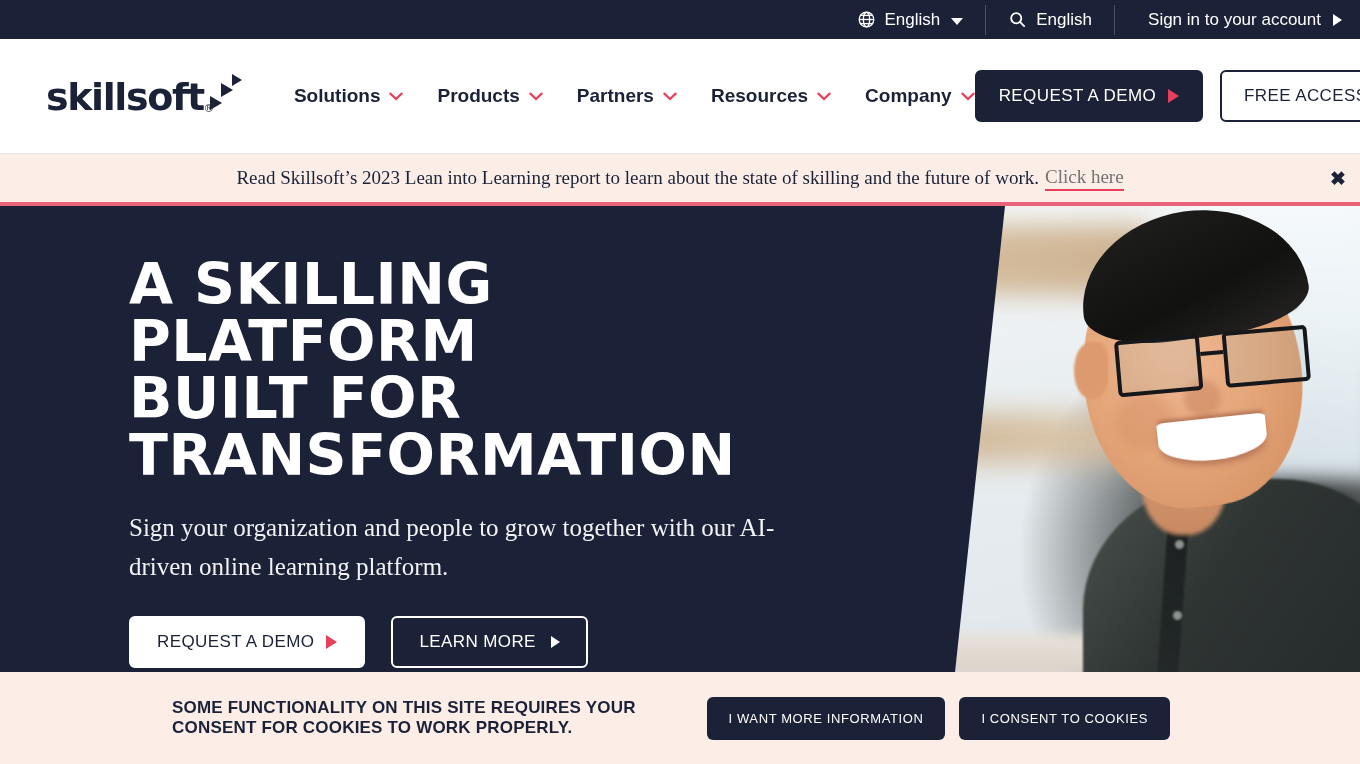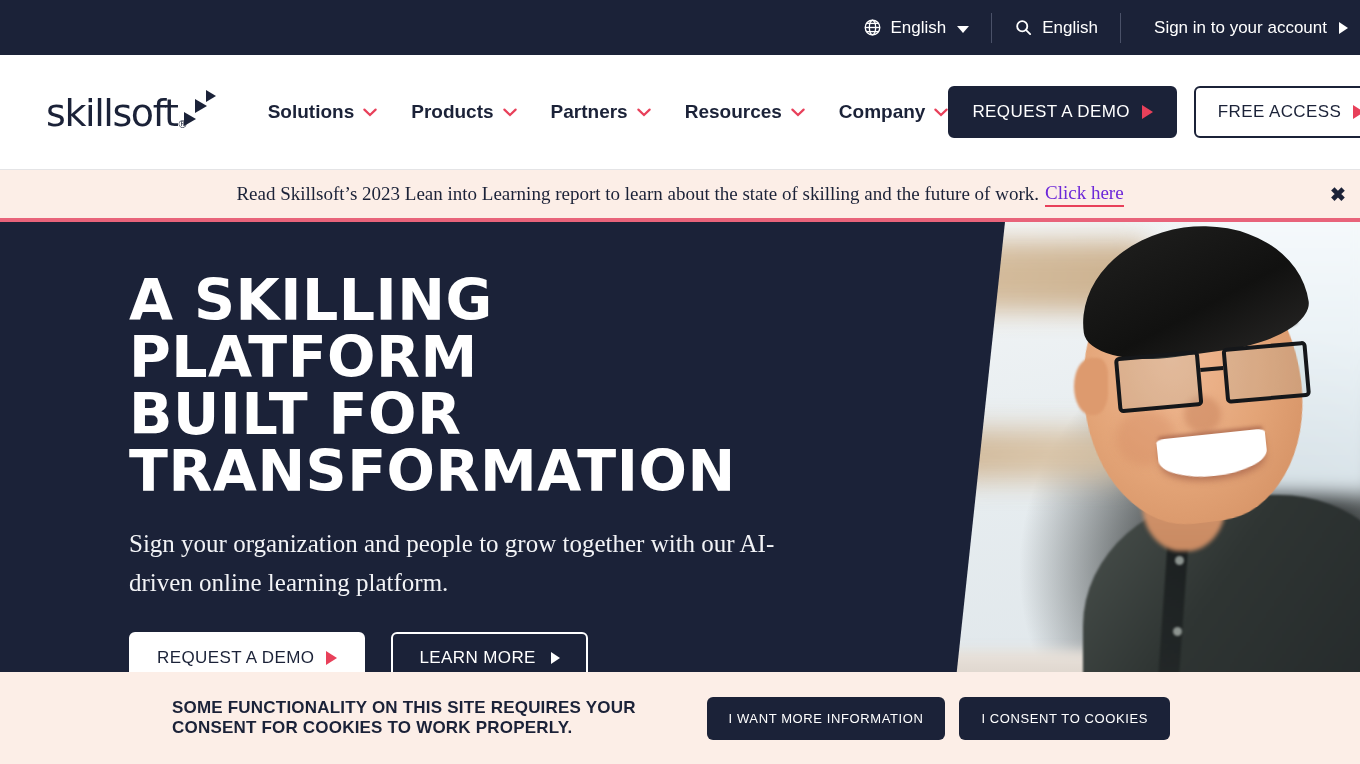--- a/index.html
+++ b/index.html
@@ -5,26 +5,26 @@
   * { box-sizing: border-box; margin: 0; padding: 0; }
   html, body {
     width: 1360px; height: 764px;
     overflow: hidden;
     background: #ffffff;
     font-family: "Liberation Sans", sans-serif;
   }
 
   
   .topbar {
-    height: 55px;
+    height: 39px;
     background: #1b2238;
     display: flex;
     align-items: center;
     justify-content: flex-end;
-    padding-right: 12px;
+    padding-right: 18px;
     color: #ffffff;
   }
   .topbar-item {
     display: flex;
     align-items: center;
     gap: 9px;
     font-size: 17px;
     color: #ffffff;
     white-space: nowrap;
   }
@@ -66,21 +66,21 @@
   }
   .logo {
     display: flex;
     align-items: flex-end;
     position: relative;
     margin-right: 48px;
   }
   .logo-word {
     font-family: "DejaVu Sans", sans-serif;
     font-size: 38px;
-    font-weight: 400;
+    font-weight: 700;
     letter-spacing: -1.4px;
     color: #1b2238;
     line-height: 1;
   }
   .logo-reg {
     font-size: 11px;
     color: #1b2238;
     margin-left: 1px;
     margin-bottom: 2px;
   }
@@ -159,21 +159,21 @@
     position: relative;
   }
   .promo-text {
     font-family: "Liberation Serif", serif;
     font-size: 19px;
     color: #1b2238;
   }
   .promo-link {
     font-family: "Liberation Serif", serif;
     font-size: 19px;
-    color: #6d28d9;
+    color: #737373;
     text-decoration: none;
     border-bottom: 2px solid #e8405a;
     padding-bottom: 1px;
     cursor: pointer;
   }
   .promo-close {
     position: absolute;
     right: 14px;
     top: 50%;
     transform: translateY(-50%);

